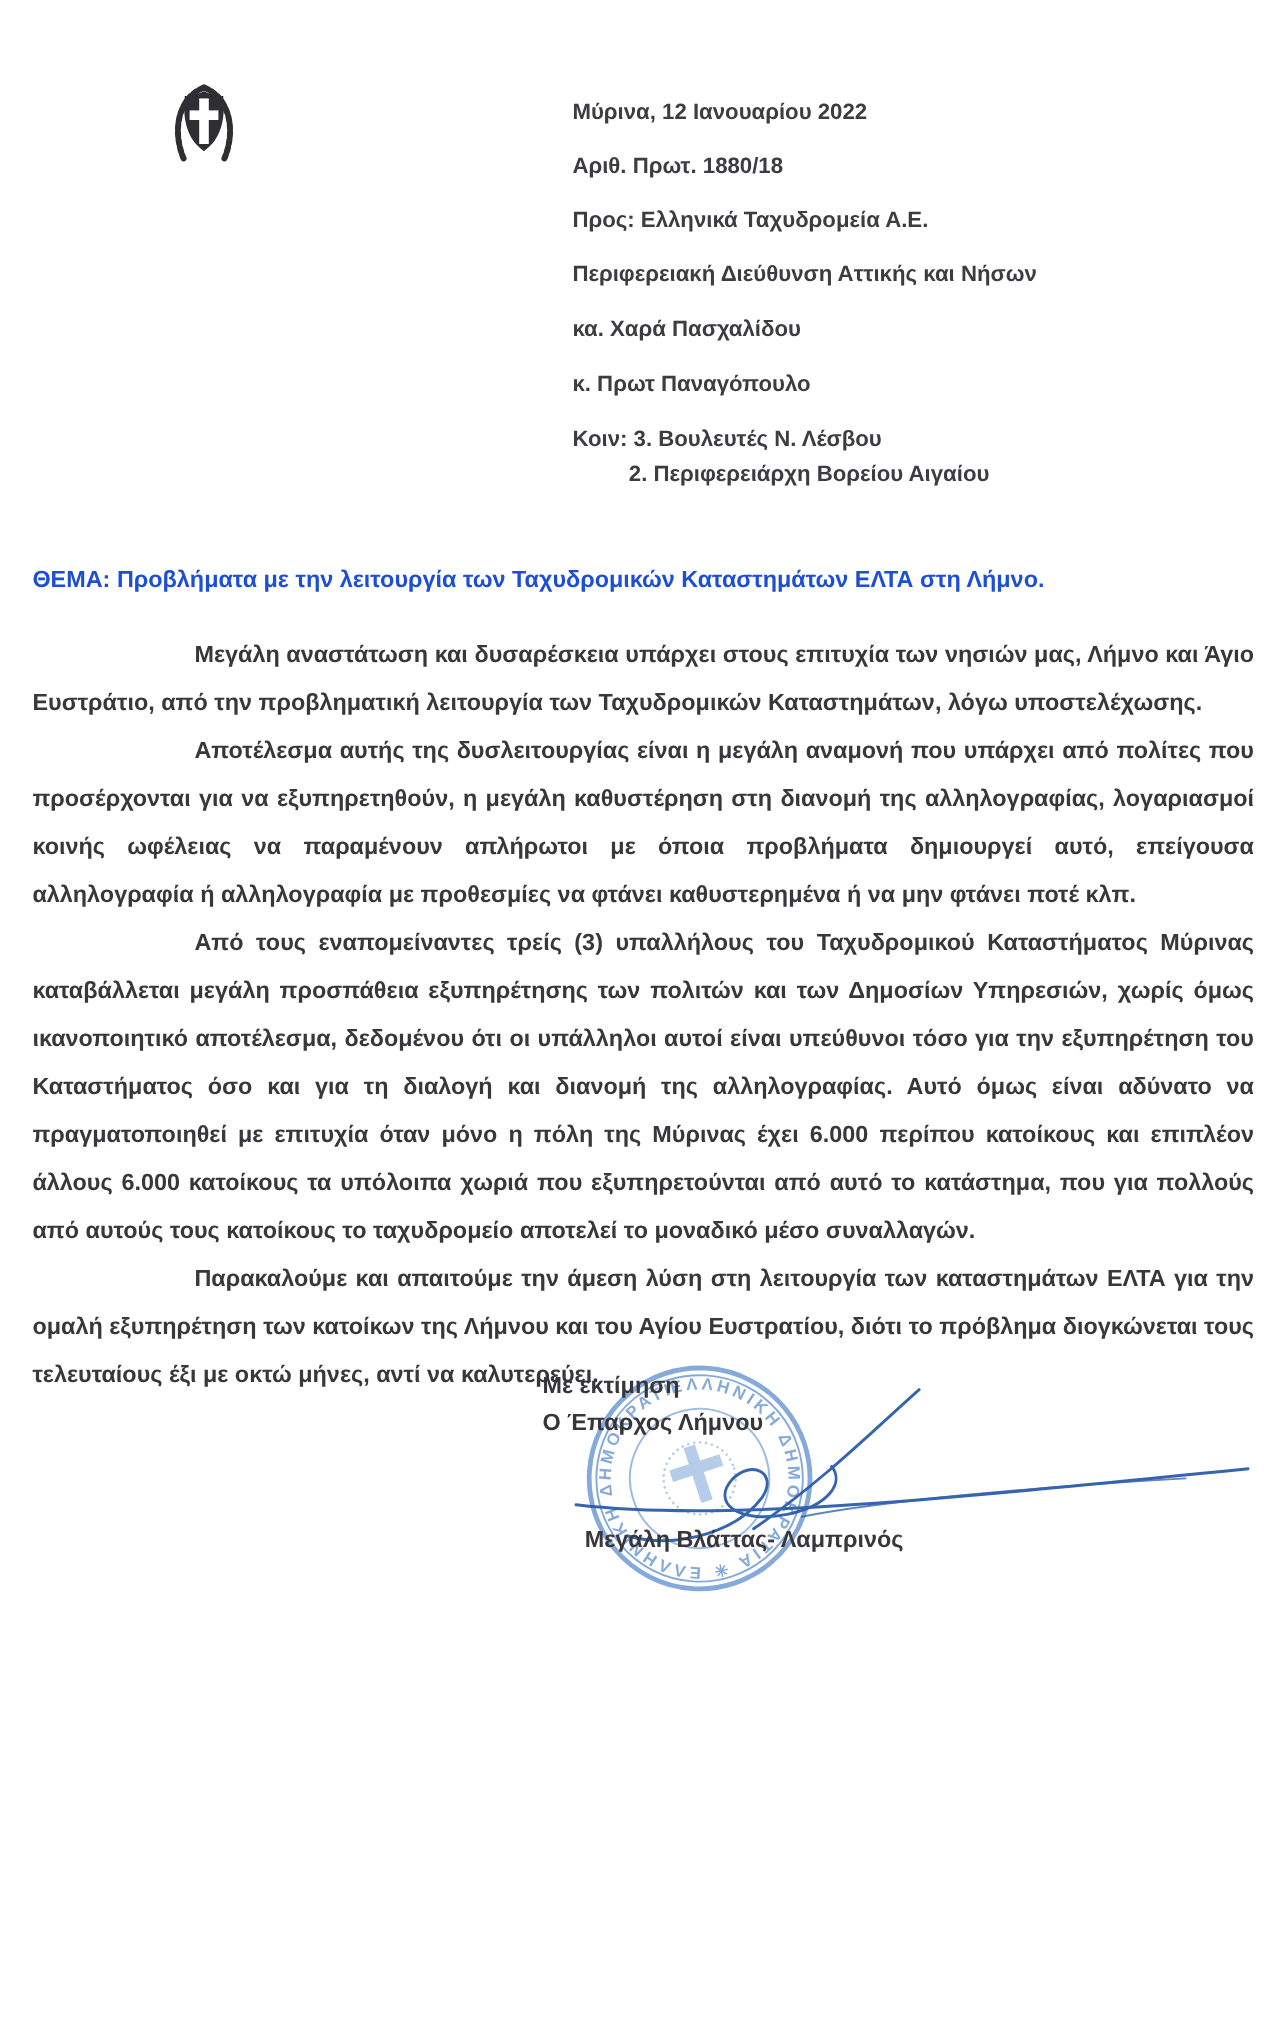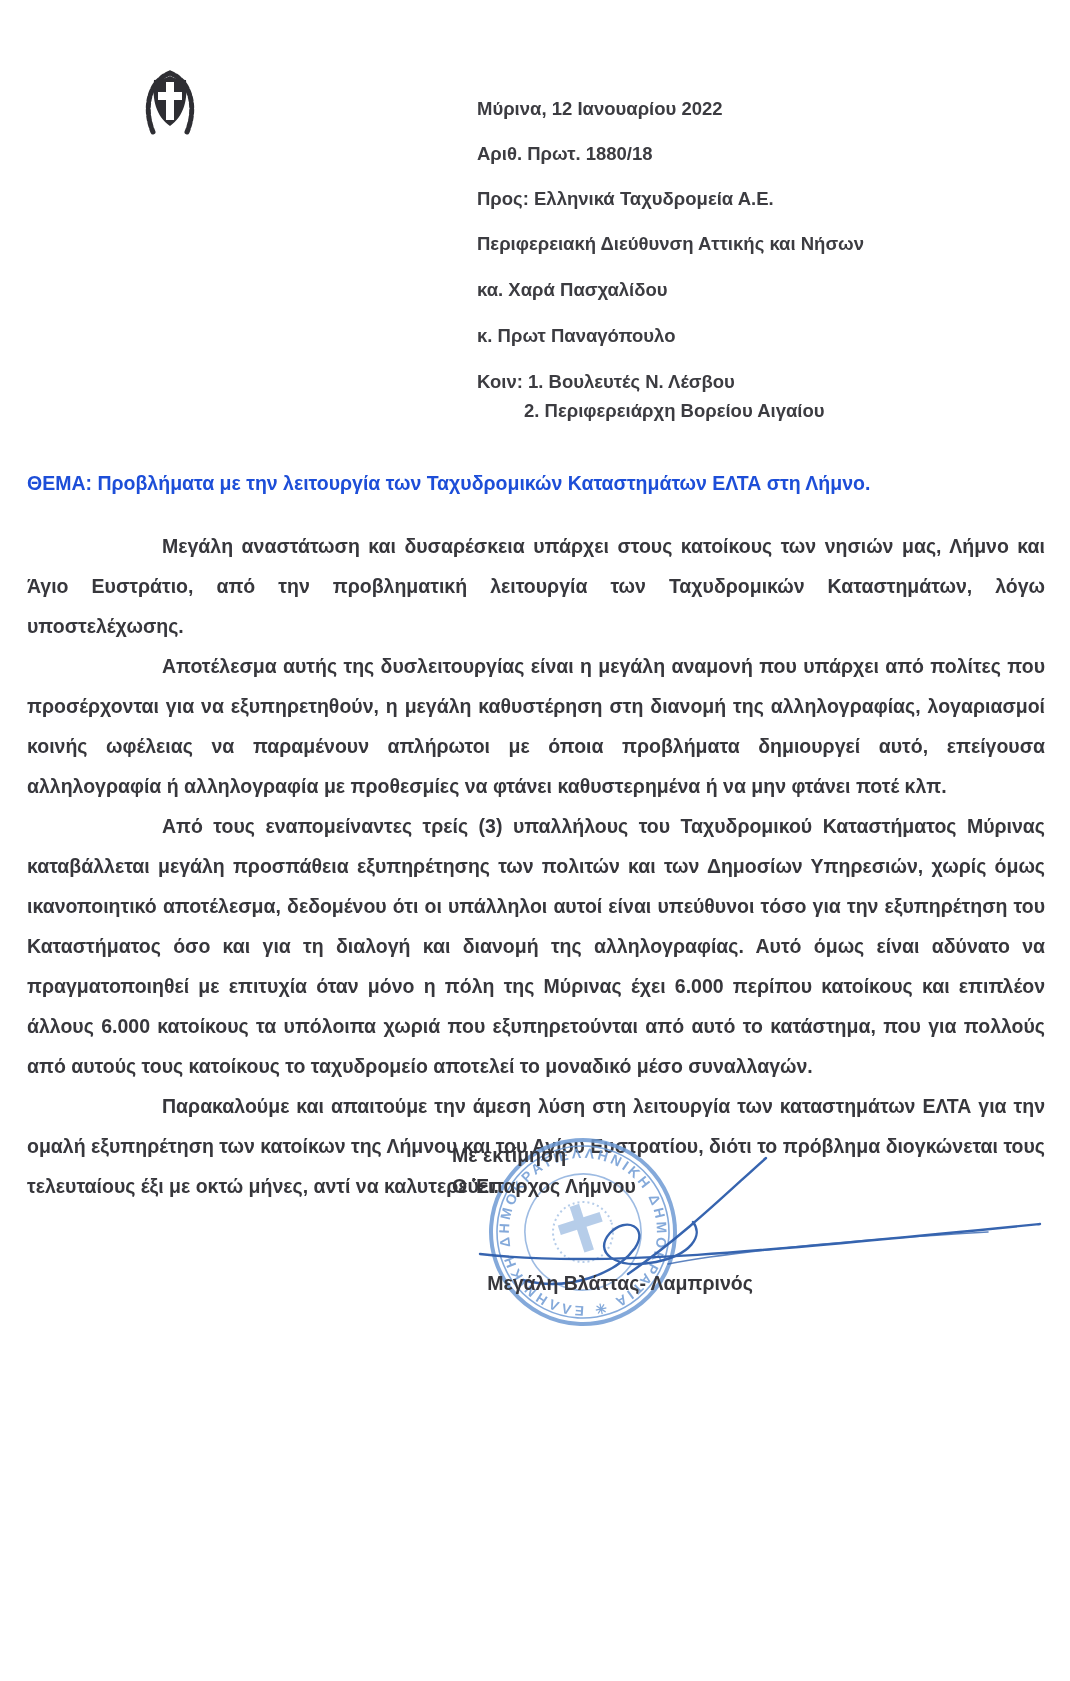--- a/index.html
+++ b/index.html
@@ -13,21 +13,21 @@
     overflow:hidden;
   }
   
   .letterhead{position:relative;height:470px;}
   .emblem{position:absolute;left:136px;top:68px;width:68px;height:74px;}
   .org-block{position:absolute;left:35px;top:136px;}
   .org-line{
     font-size:19px;font-weight:700;letter-spacing:.6px;
     color:#3c3c41;height:43px;line-height:43px;white-space:nowrap;
   }
-  .meta-block{position:absolute;left:477px;top:98px;font-weight:700;color:#3c3c41;}
+  .meta-block{position:absolute;left:477px;top:82px;font-weight:700;color:#3c3c41;}
   .meta-line{font-size:18.5px;white-space:nowrap;}
   .m-gap{margin-bottom:23px;}
   .m-tight{margin-bottom:7px;margin-top:24px;}
   .cc-indent{padding-left:47px;}
   
   .subject{
     padding:0 15px 0 27px;
     font-size:19.5px;font-weight:700;color:#1d4ed8;
     line-height:26px;
   }
@@ -72,29 +72,29 @@
     </svg>
 
 
     <div class="meta-block">
       <div class="meta-line m-gap">Μύρινα, 12 Ιανουαρίου  2022</div>
       <div class="meta-line m-gap">Αριθ. Πρωτ.  1880/18</div>
       <div class="meta-line m-gap">Προς: Ελληνικά Ταχυδρομεία Α.Ε.</div>
       <div class="meta-line" style="margin-bottom:13px;">Περιφερειακή Διεύθυνση Αττικής και Νήσων</div>
       <div class="meta-line m-tight">κα. Χαρά Πασχαλίδου</div>
       <div class="meta-line m-tight">κ. Πρωτ Παναγόπουλο</div>
-      <div class="meta-line m-tight">Κοιν: 1. Βουλευτές Ν. Λέσβου</div>
+      <div class="meta-line m-tight">Κοιν: 3. Βουλευτές Ν. Λέσβου</div>
       <div class="meta-line cc-indent">2. Περιφερειάρχη Βορείου Αιγαίου</div>
     </div>
   </div>
 
   <div class="subject">ΘΕΜΑ: Προβλήματα με την λειτουργία των Ταχυδρομικών Καταστημάτων  ΕΛΤΑ  στη Λήμνο.</div>
 
   <div class="body-text">
-    <p>Μεγάλη αναστάτωση και δυσαρέσκεια υπάρχει στους κατοίκους των νησιών μας, Λήμνο και Άγιο Ευστράτιο, από την προβληματική  λειτουργία των  Ταχυδρομικών  Καταστημάτων, λόγω υποστελέχωσης.</p>
+    <p>Μεγάλη αναστάτωση και δυσαρέσκεια υπάρχει στους επιτυχία των νησιών μας, Λήμνο και Άγιο Ευστράτιο, από την προβληματική  λειτουργία των  Ταχυδρομικών  Καταστημάτων, λόγω υποστελέχωσης.</p>
     <p>Αποτέλεσμα αυτής της δυσλειτουργίας είναι η  μεγάλη αναμονή που υπάρχει από πολίτες που προσέρχονται  για να εξυπηρετηθούν, η μεγάλη καθυστέρηση στη διανομή της αλληλογραφίας, λογαριασμοί κοινής ωφέλειας  να παραμένουν απλήρωτοι με όποια προβλήματα δημιουργεί αυτό, επείγουσα αλληλογραφία ή αλληλογραφία με προθεσμίες να φτάνει καθυστερημένα ή να μην φτάνει ποτέ κλπ.</p>
     <p>Από τους εναπομείναντες τρείς (3) υπαλλήλους του  Ταχυδρομικού Καταστήματος Μύρινας καταβάλλεται μεγάλη προσπάθεια εξυπηρέτησης των πολιτών και των Δημοσίων Υπηρεσιών, χωρίς όμως ικανοποιητικό αποτέλεσμα,  δεδομένου ότι οι υπάλληλοι αυτοί  είναι υπεύθυνοι τόσο για την εξυπηρέτηση του Καταστήματος όσο και για τη διαλογή και  διανομή της αλληλογραφίας. Αυτό όμως είναι αδύνατο να πραγματοποιηθεί με επιτυχία όταν μόνο η πόλη της Μύρινας έχει 6.000 περίπου  κατοίκους και επιπλέον άλλους 6.000 κατοίκους τα υπόλοιπα χωριά που εξυπηρετούνται από αυτό  το κατάστημα,  που για πολλούς από αυτούς τους κατοίκους το ταχυδρομείο αποτελεί το μοναδικό μέσο συναλλαγών.</p>
     <p>Παρακαλούμε και απαιτούμε  την άμεση λύση στη λειτουργία των καταστημάτων ΕΛΤΑ  για την ομαλή  εξυπηρέτηση των κατοίκων της Λήμνου και του Αγίου Ευστρατίου, διότι το πρόβλημα  διογκώνεται τους τελευταίους  έξι με οκτώ  μήνες, αντί να καλυτερεύει.</p>
   </div>
 
   <svg class="sig-stamp-svg" width="630" height="245" viewBox="0 0 630 245">
     <defs>
       <path id="ringpath" d="M 155 46 a 74 74 0 1 1 -0.1 0"></path>
     </defs>
 

